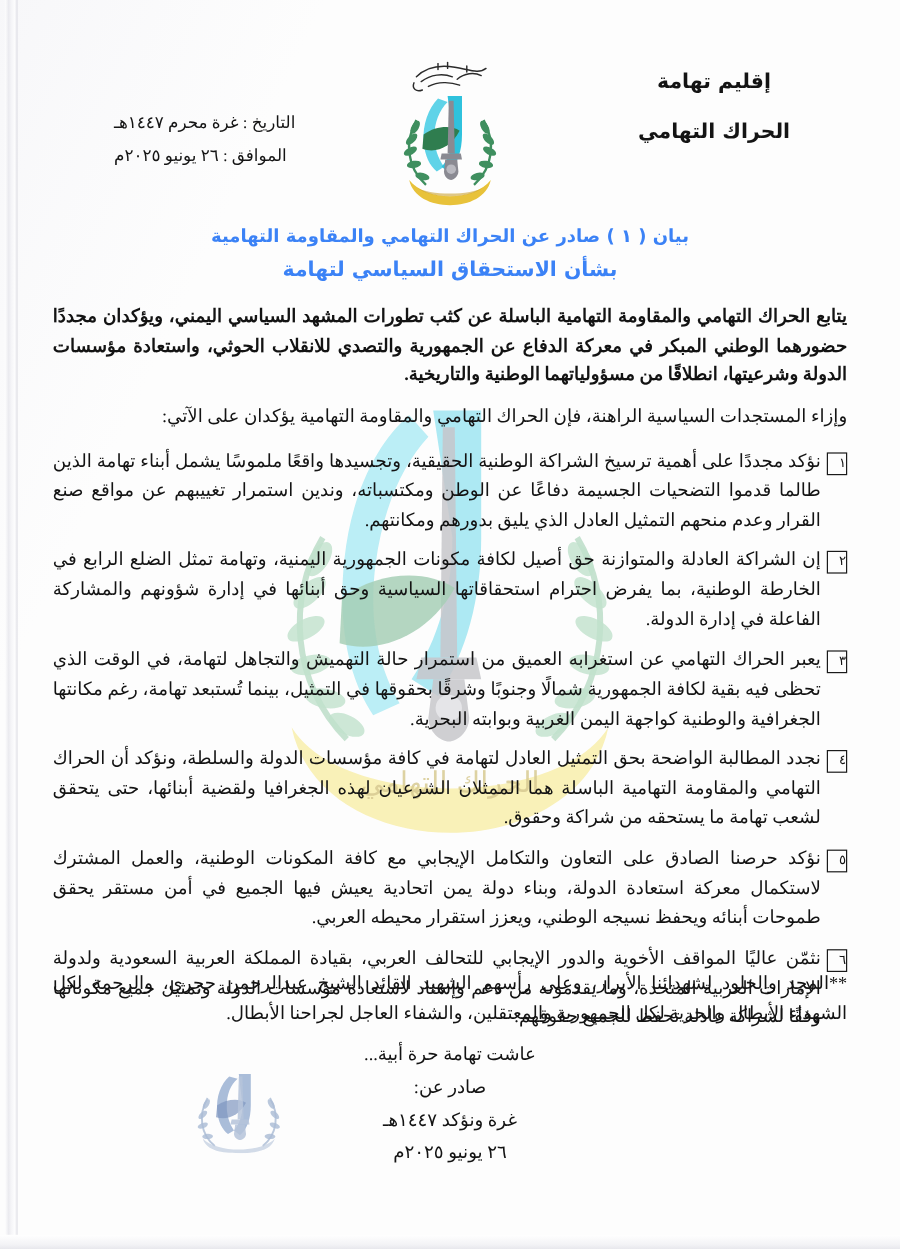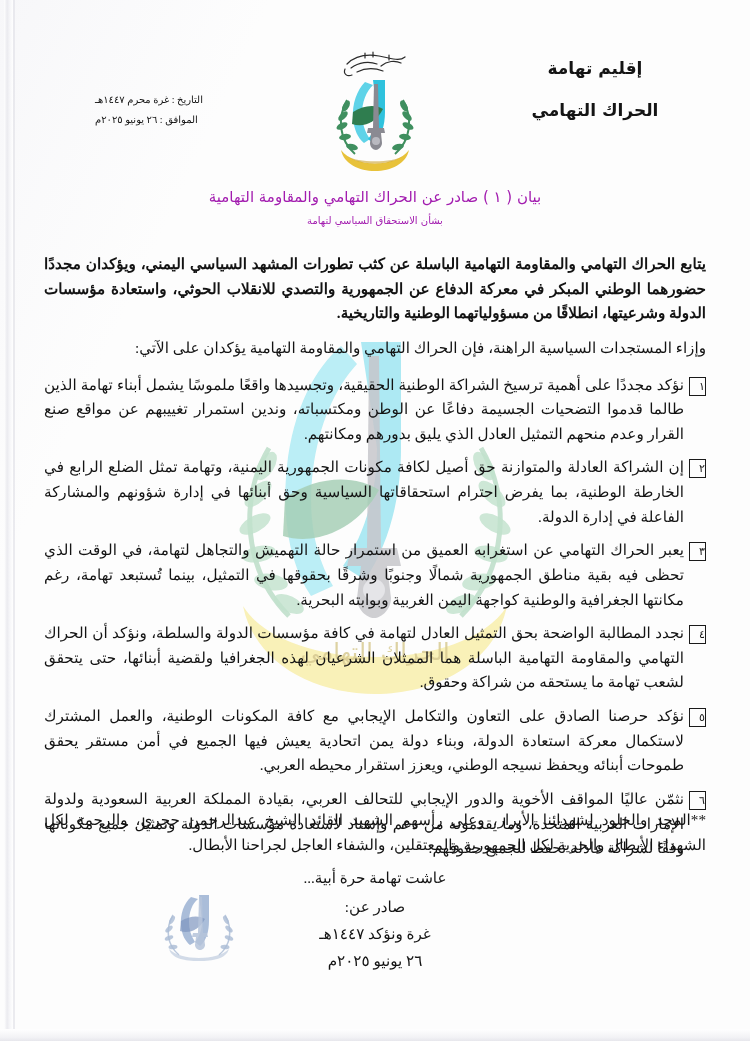--- a/index.html
+++ b/index.html
@@ -97,21 +97,21 @@
   .org-line2 {
     font-size: 17px;
     letter-spacing: 1.5px;
   }
   .date-block {
     position: absolute;
     left: 95px;
     top: 46px;
     width: 230px;
     text-align: left;
-    font-size: 10px;
+    font-size: 14px;
     line-height: 1.95;
     color: #141414;
     direction: rtl;
   }
   .date-block div { white-space: nowrap; }
 
   .logo {
     position: absolute;
     left: 50%;
     top: 0;
@@ -121,25 +121,25 @@
   }
   .logo svg { width: 100%; height: 100%; display: block; }
 
   
   .title-block {
     position: absolute;
     top: 188px;
     left: 0; right: 0;
     text-align: center;
     font-family: "DejaVu Sans", "Liberation Sans", sans-serif;
-    font-weight: normal;
-    color: #a21caf;
+    font-weight: bold;
+    color: #3b82f6;
   }
   .title-line1 { font-size: 15px; letter-spacing: .4px; }
-  .title-line2 { font-size: 10px; letter-spacing: .4px; margin-top: 9px; }
+  .title-line2 { font-size: 17px; letter-spacing: .4px; margin-top: 9px; }
 
   
   .body-text {
     position: absolute;
     top: 252px;
     right: 44px;
     left: 44px;
     font-size: 15.2px;
     line-height: 1.62;
     text-align: justify;
@@ -346,21 +346,21 @@
       <div class="point">
         <span class="point-num">١</span>
         <span class="point-text">نؤكد مجددًا على أهمية ترسيخ الشراكة الوطنية الحقيقية، وتجسيدها واقعًا ملموسًا يشمل أبناء تهامة الذين طالما قدموا التضحيات الجسيمة دفاعًا عن الوطن ومكتسباته، وندين استمرار تغييبهم عن مواقع صنع القرار وعدم منحهم التمثيل العادل الذي يليق بدورهم ومكانتهم.</span>
       </div>
       <div class="point">
         <span class="point-num">٢</span>
         <span class="point-text">إن الشراكة العادلة والمتوازنة حق أصيل لكافة مكونات الجمهورية اليمنية، وتهامة تمثل الضلع الرابع في الخارطة الوطنية، بما يفرض احترام استحقاقاتها السياسية وحق أبنائها في إدارة شؤونهم والمشاركة الفاعلة في إدارة الدولة.</span>
       </div>
       <div class="point">
         <span class="point-num">٣</span>
-        <span class="point-text">يعبر الحراك التهامي عن استغرابه العميق من استمرار حالة التهميش والتجاهل لتهامة، في الوقت الذي تحظى فيه بقية مناطق الجمهورية شمالًا وجنوبًا وشرقًا بحقوقها في التمثيل، بينما تُستبعد تهامة، رغم مكانتها الجغرافية والوطنية كواجهة اليمن الغربية وبوابته البحرية.</span>
+        <span class="point-text">يعبر الحراك التهامي عن استغرابه العميق من استمرار حالة التهميش والتجاهل لتهامة، في الوقت الذي تحظى فيه بقية لكافة الجمهورية شمالًا وجنوبًا وشرقًا بحقوقها في التمثيل، بينما تُستبعد تهامة، رغم مكانتها الجغرافية والوطنية كواجهة اليمن الغربية وبوابته البحرية.</span>
       </div>
       <div class="point">
         <span class="point-num">٤</span>
         <span class="point-text">نجدد المطالبة الواضحة بحق التمثيل العادل لتهامة في كافة مؤسسات الدولة والسلطة، ونؤكد أن الحراك التهامي والمقاومة التهامية الباسلة هما الممثلان الشرعيان لهذه الجغرافيا ولقضية أبنائها، حتى يتحقق لشعب تهامة ما يستحقه من شراكة وحقوق.</span>
       </div>
       <div class="point">
         <span class="point-num">٥</span>
         <span class="point-text">نؤكد حرصنا الصادق على التعاون والتكامل الإيجابي مع كافة المكونات الوطنية، والعمل المشترك لاستكمال معركة استعادة الدولة، وبناء دولة يمن اتحادية يعيش فيها الجميع في أمن مستقر يحقق طموحات أبنائه ويحفظ نسيجه الوطني، ويعزز استقرار محيطه العربي.</span>
       </div>
       <div class="point">

